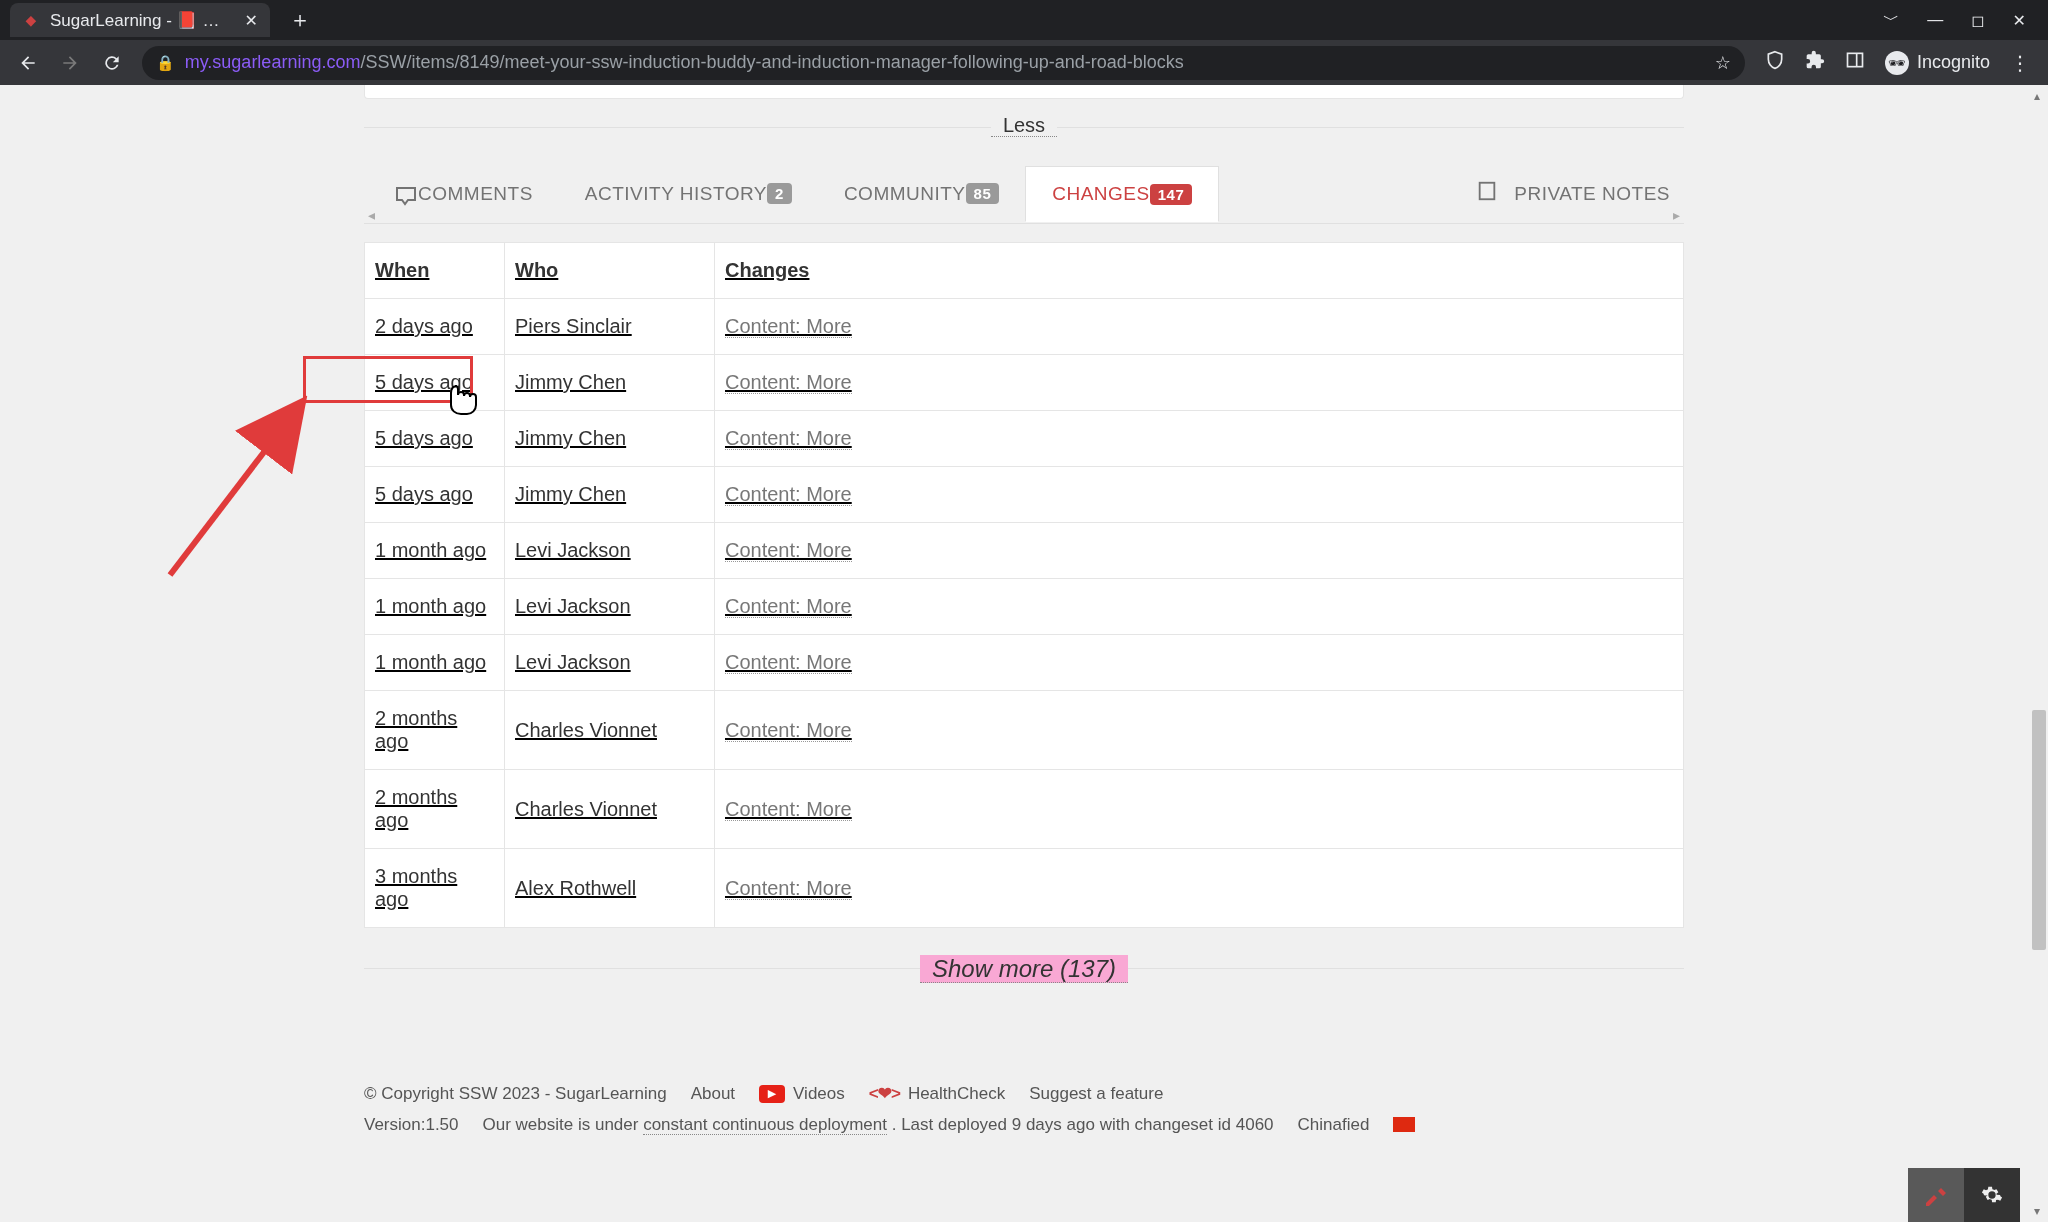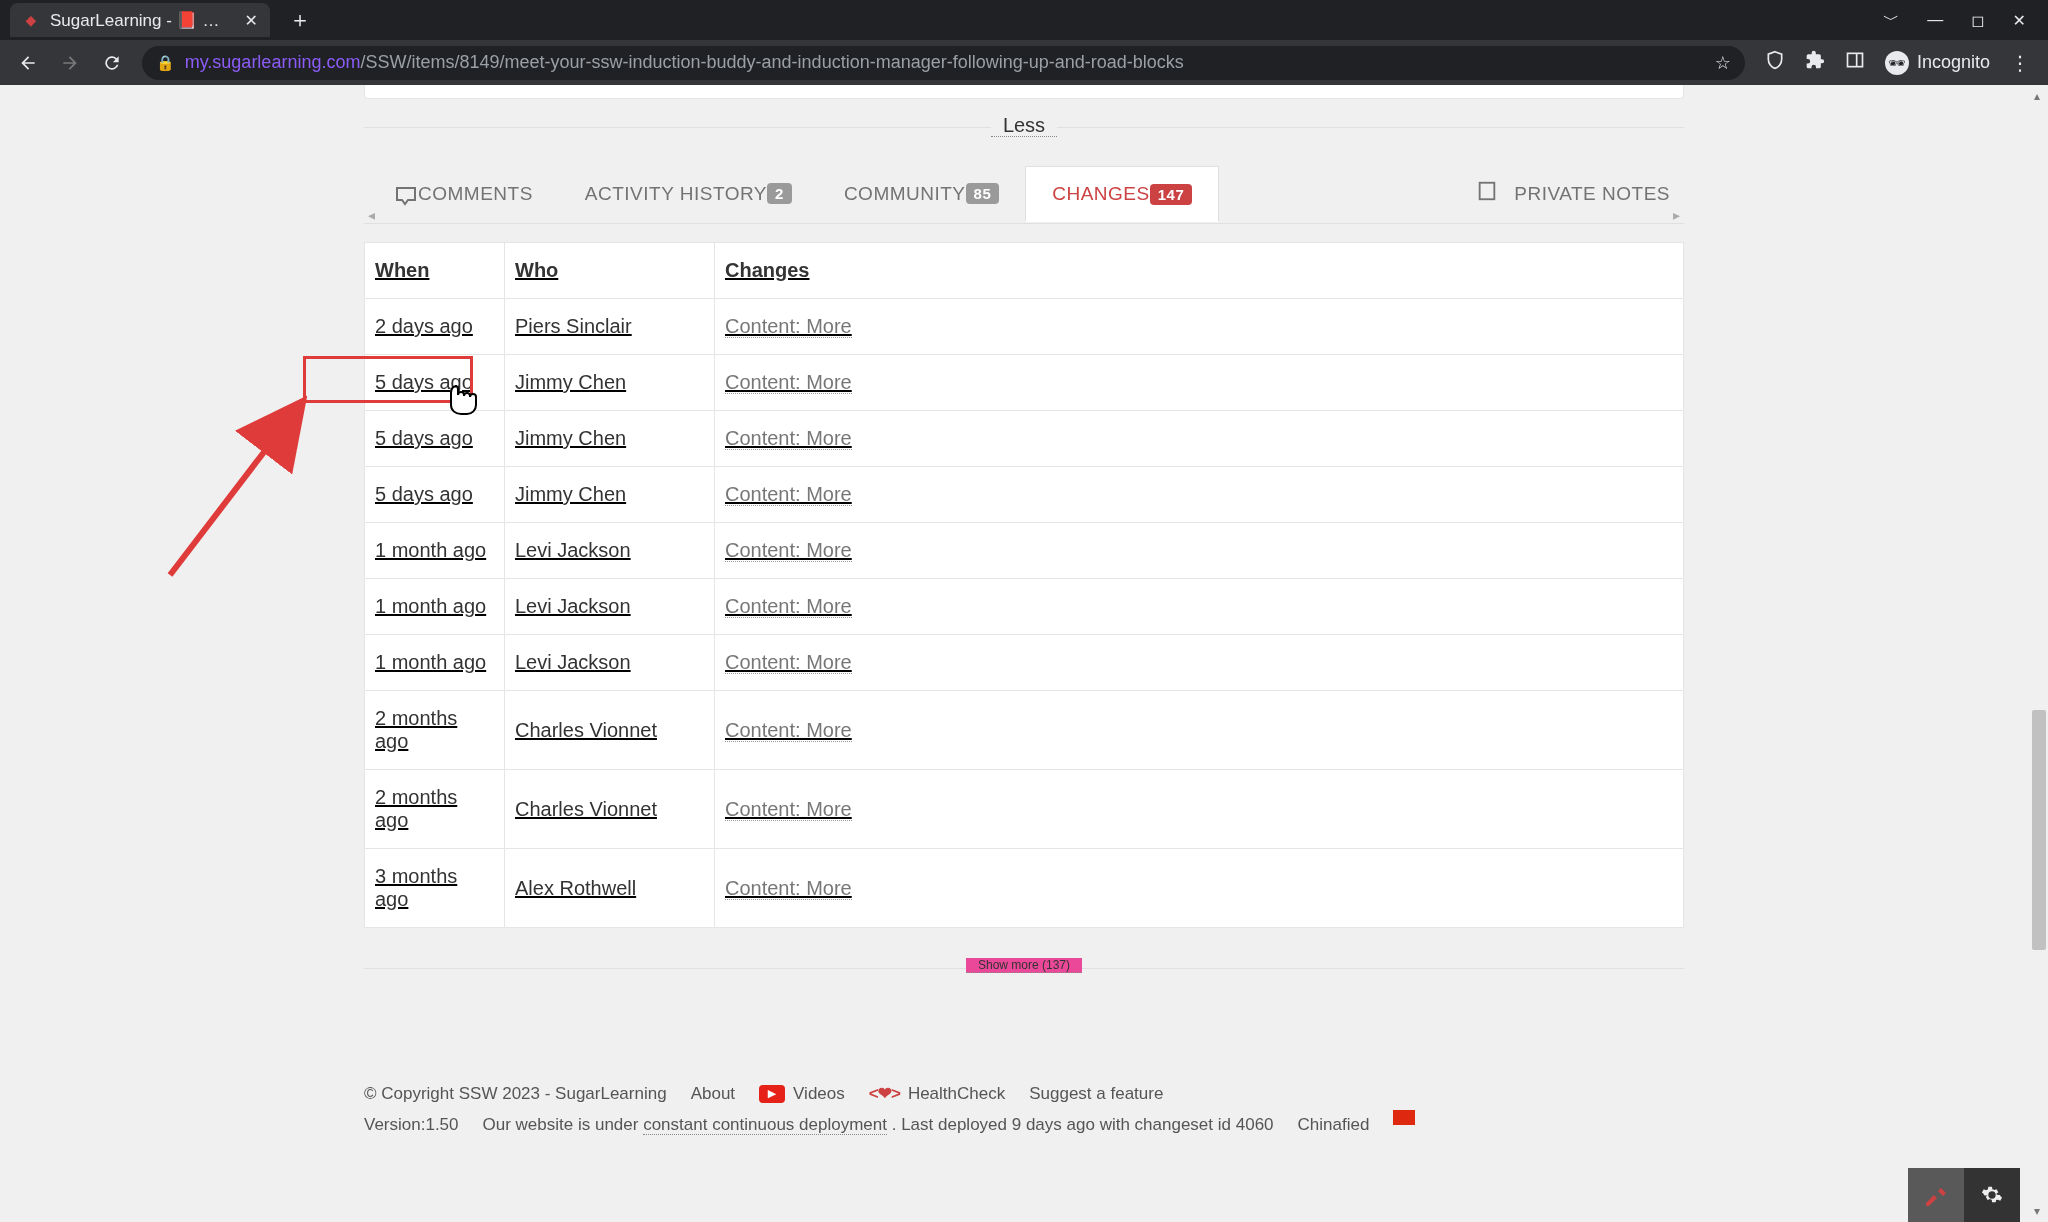--- a/index.html
+++ b/index.html
@@ -235,26 +235,27 @@
 
 .show-more-row {
   text-align: center;
   border-top: 1px solid #e0e0e0;
   margin-top: 40px;
   height: 1px;
 }
 .show-more-link {
   position: relative;
   top: -14px;
-  background: #ec4899;
+  background: #f9a8d4;
   padding: 0 12px;
   color: #333;
-  font-size: 12px;
+  font-size: 24px;
   border-bottom: 1px dotted #888;
   cursor: pointer;
+  font-style: italic;
 }
 
 
 .footer {
   font-size: 17px;
   color: #555;
   margin-top: 110px;
   line-height: 1.8;
 }
 .footer a, .footer .link { color: #555; cursor: pointer; }
@@ -499,21 +500,21 @@
           <span class="health-icon">&lt;❤&gt;</span>
           <span class="link">HealthCheck</span>
         </span>
         <span class="link">Suggest a feature</span>
       </div>
       <div class="row2">
         <span>Version:1.50</span>
         <span style="margin-left:14px">
           <span>Our website is under </span><span class="link underline-dotted">constant continuous deployment</span><span> . Last deployed 9 days ago with changeset id 4060</span>
         </span>
-        <span style="margin-left:14px;display:flex;gap:24px">
+        <span style="margin-left:14px;display:flex;align-items:center;gap:24px">
           <span class="link">Chinafied</span>
           <span class="cn-flag"></span>
         </span>
       </div>
     </div>
   </div>
 
   <div class="highlight-box"></div>
   <svg class="arrow" viewBox="0 0 180 200">
     <defs>

